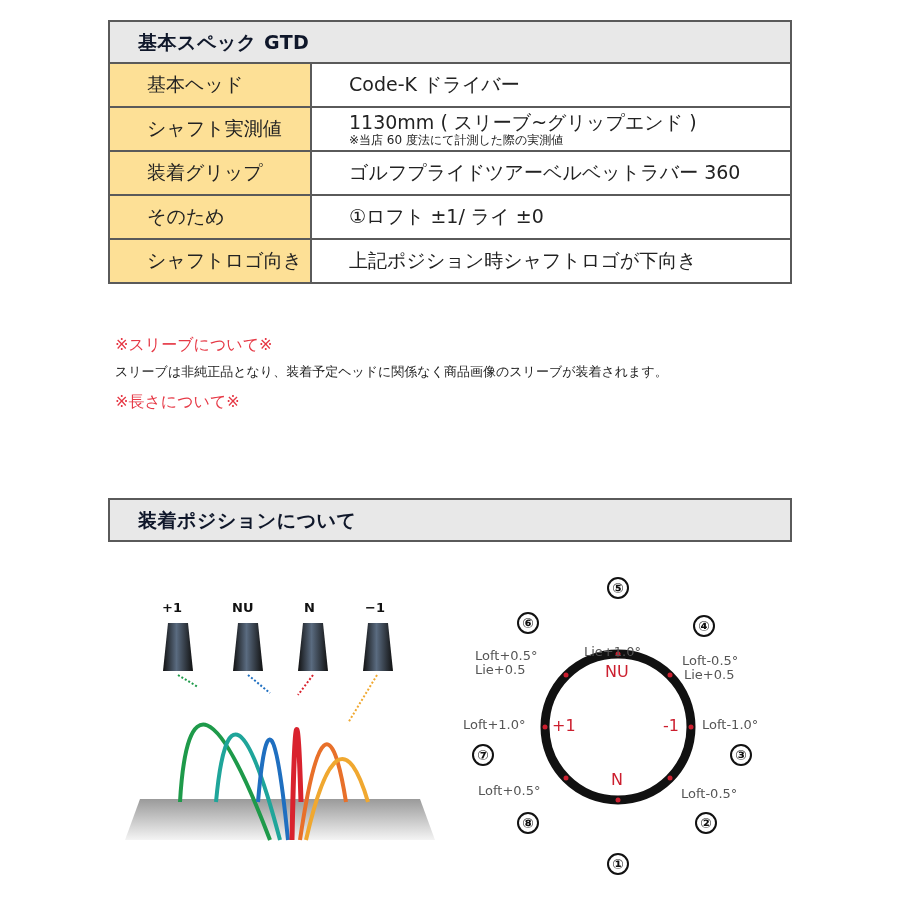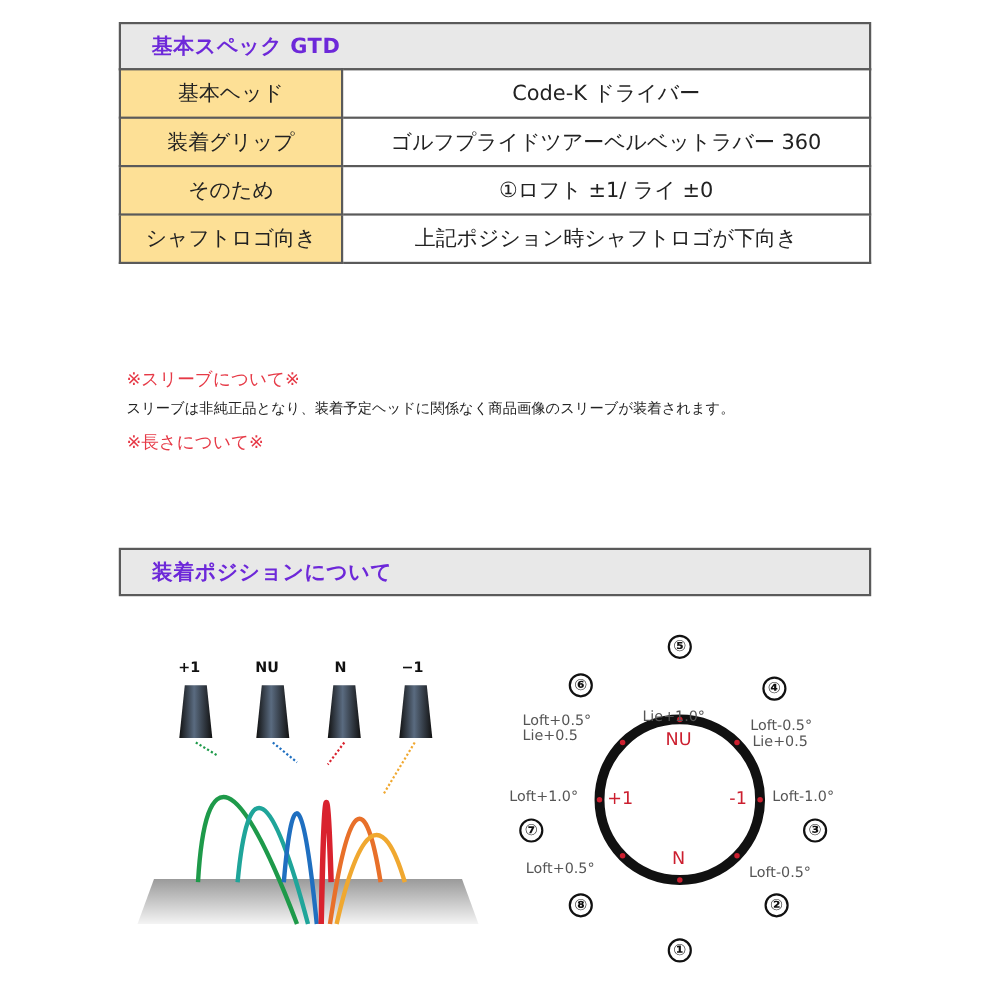--- a/index.html
+++ b/index.html
@@ -1,21 +1,21 @@
 <!DOCTYPE html>
 <html><head>
 <meta charset="utf-8">
 <style>
   * { box-sizing: border-box; margin: 0; padding: 0; }
   body { width: 900px; height: 900px; background: #ffffff; font-family: "DejaVu Sans", "Liberation Sans", sans-serif; color: #222; position: relative; overflow: hidden; }
-  .section-header { position: absolute; left: 108px; width: 684px; height: 44px; background: #e8e8e8; border: 2px solid #5a5a5a; font-weight: bold; font-size: 19px; color: #6d28d9; padding-left: 28px; line-height: 40px; letter-spacing: 0.5px; }
+  .section-header { position: absolute; left: 108px; width: 684px; height: 44px; background: #e8e8e8; border: 2px solid #5a5a5a; font-weight: bold; font-size: 19px; color: #0f172a; padding-left: 28px; line-height: 40px; letter-spacing: 0.5px; }
   #hdr1 { top: 20px; }
   #hdr2 { top: 498px; }
   table.spec { position: absolute; left: 108px; top: 62px; width: 684px; border-collapse: collapse; }
-  table.spec td { border: 2px solid #5a5a5a; height: 44px; text-align: center; vertical-align: middle; font-size: 19px; color: #222; }
+  table.spec td { border: 2px solid #5a5a5a; height: 44px; vertical-align: middle; font-size: 19px; color: #222; padding-left: 37px; }
   table.spec td.label { width: 202px; background: #fde096; }
   table.spec td.value { background: #ffffff; }
   .sub { display: block; font-size: 12px; line-height: 14px; }
   .main-line { display: block; font-size: 19px; line-height: 22px; }
   .notes { position: absolute; left: 115px; top: 332px; width: 680px; }
   .note-title { color: #e63946; font-size: 16px; line-height: 26px; }
   .note-body { font-size: 13px; line-height: 27px; color: #222; margin-bottom: 4px; }
   .diagram-left { position: absolute; left: 120px; top: 590px; width: 320px; height: 270px; }
   .diagram-right { position: absolute; left: 455px; top: 570px; width: 330px; height: 310px; }
   .pos-label { position: absolute; font-size: 13px; color: #555; line-height: 14px; font-family: "DejaVu Sans", sans-serif; }
@@ -26,20 +26,27 @@
 </head>
 <body>
 
 <div id="hdr1" class="section-header">基本スペック GTD</div>
 
 <table class="spec">
   <tbody>
       <tr>
     <td class="label">基本ヘッド</td>
     <td class="value">Code-K ドライバー</td>
+  </tr>
+  <tr>
+    <td class="label">シャフト実測値</td>
+    <td class="value">
+      <span class="main-line">1130mm ( スリーブ~グリップエンド )</span>
+      <span class="sub">※当店 60 度法にて計測した際の実測値</span>
+    </td>
   </tr>
   <tr>
     <td class="label">装着グリップ</td>
     <td class="value">ゴルフプライドツアーベルベットラバー 360</td>
   </tr>
   <tr>
     <td class="label">そのため</td>
     <td class="value">①ロフト ±1/ ライ ±0</td>
   </tr>
   <tr>

